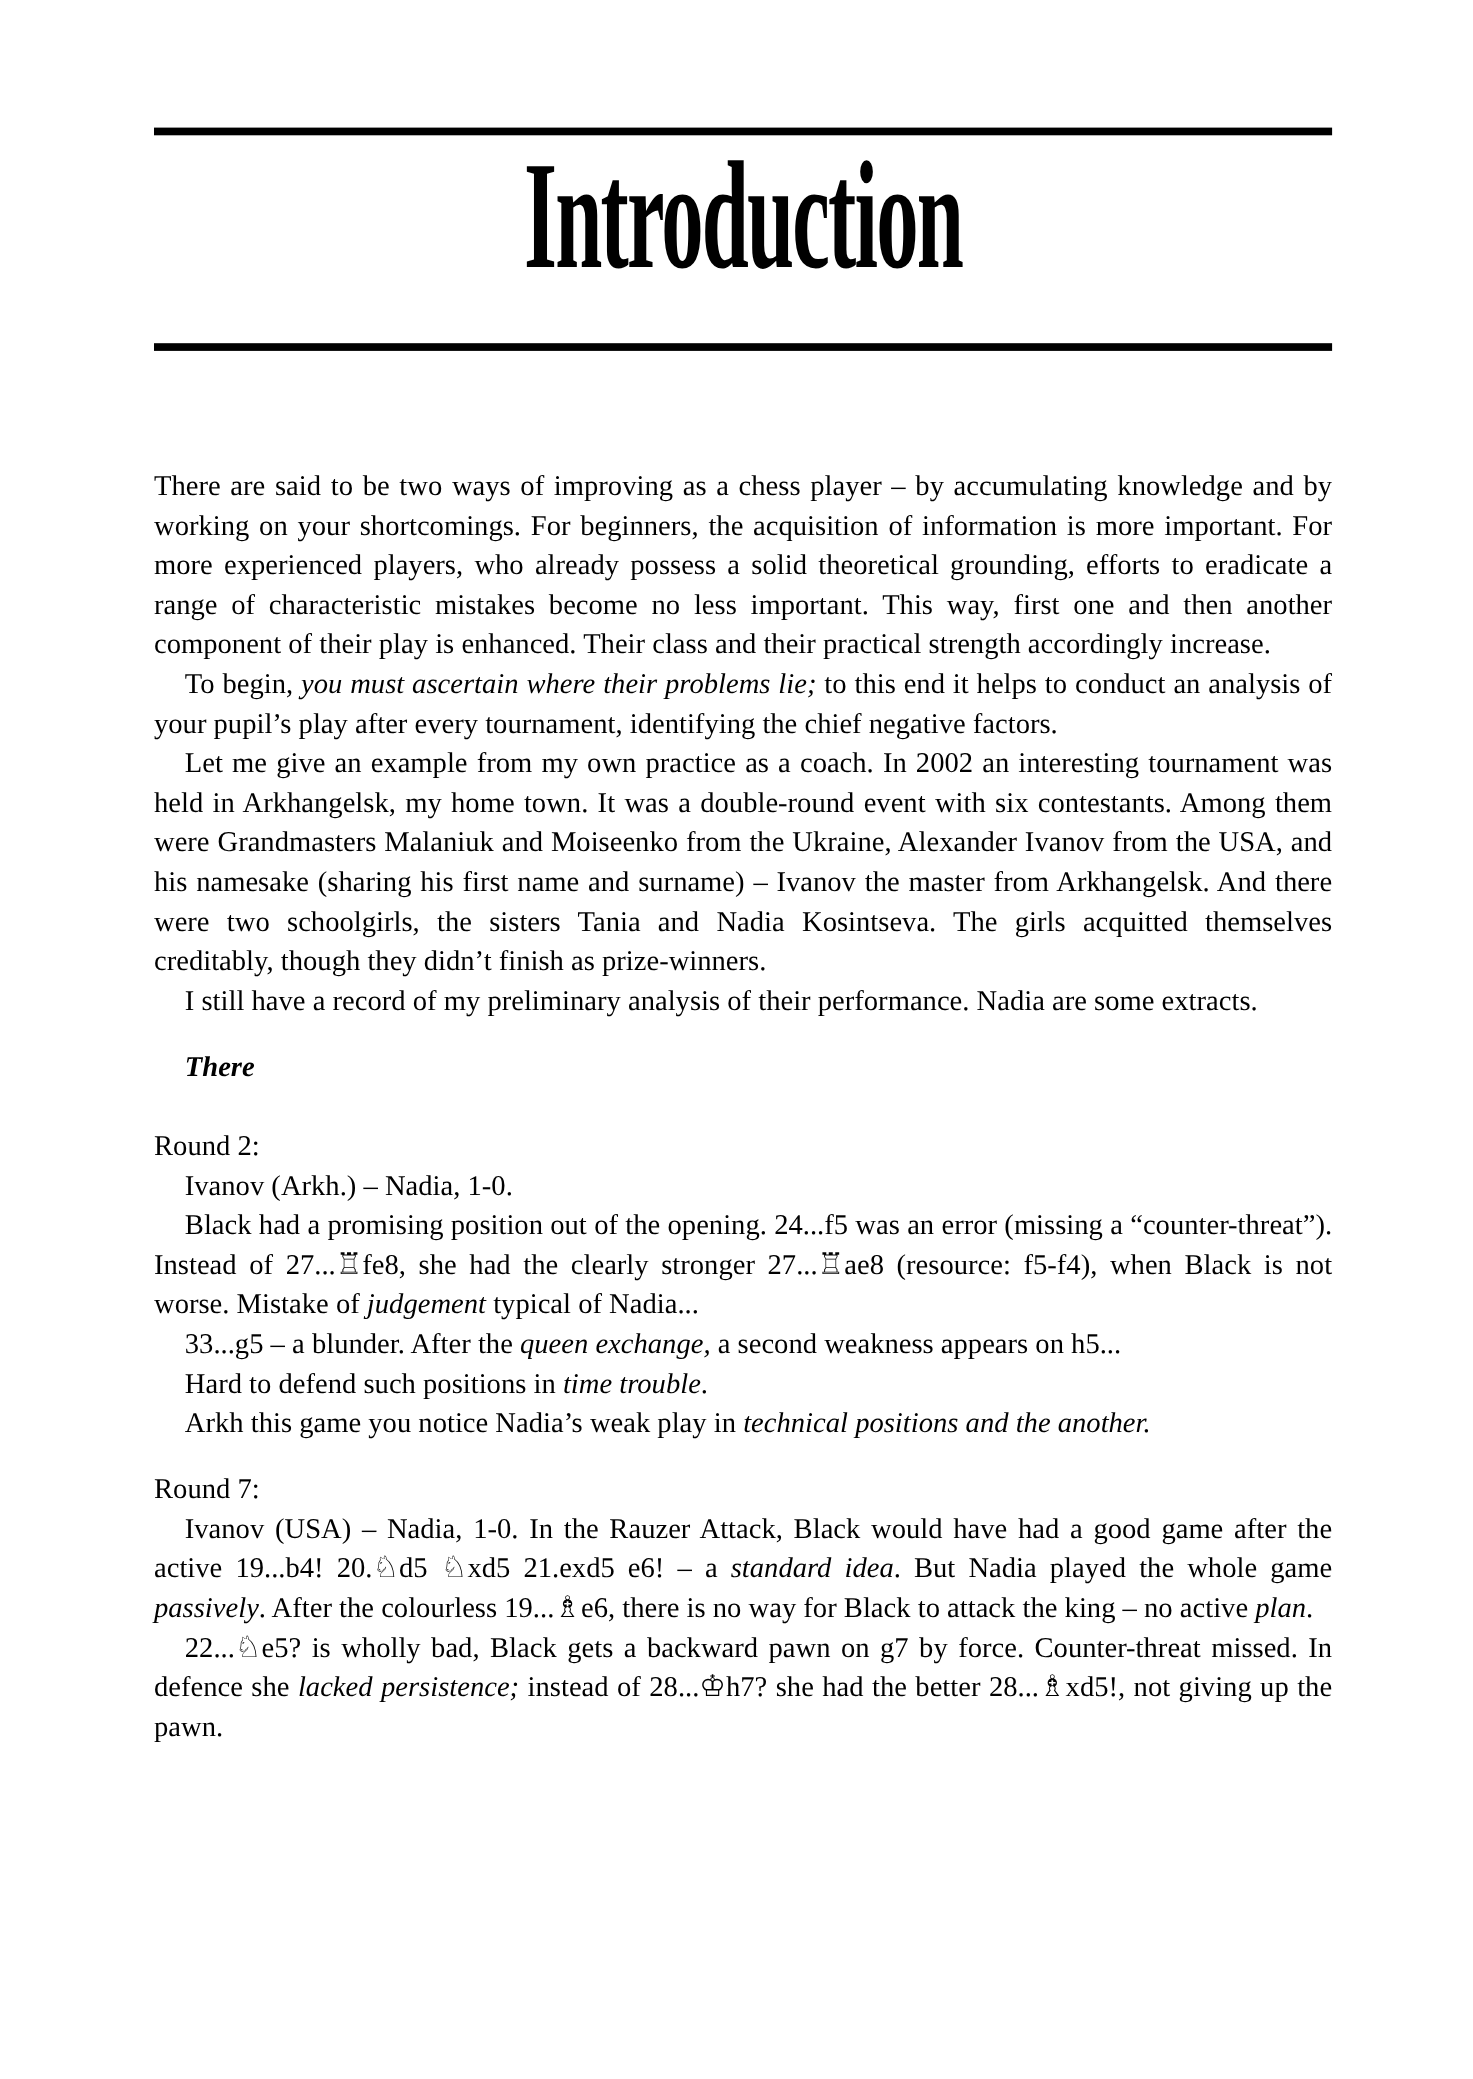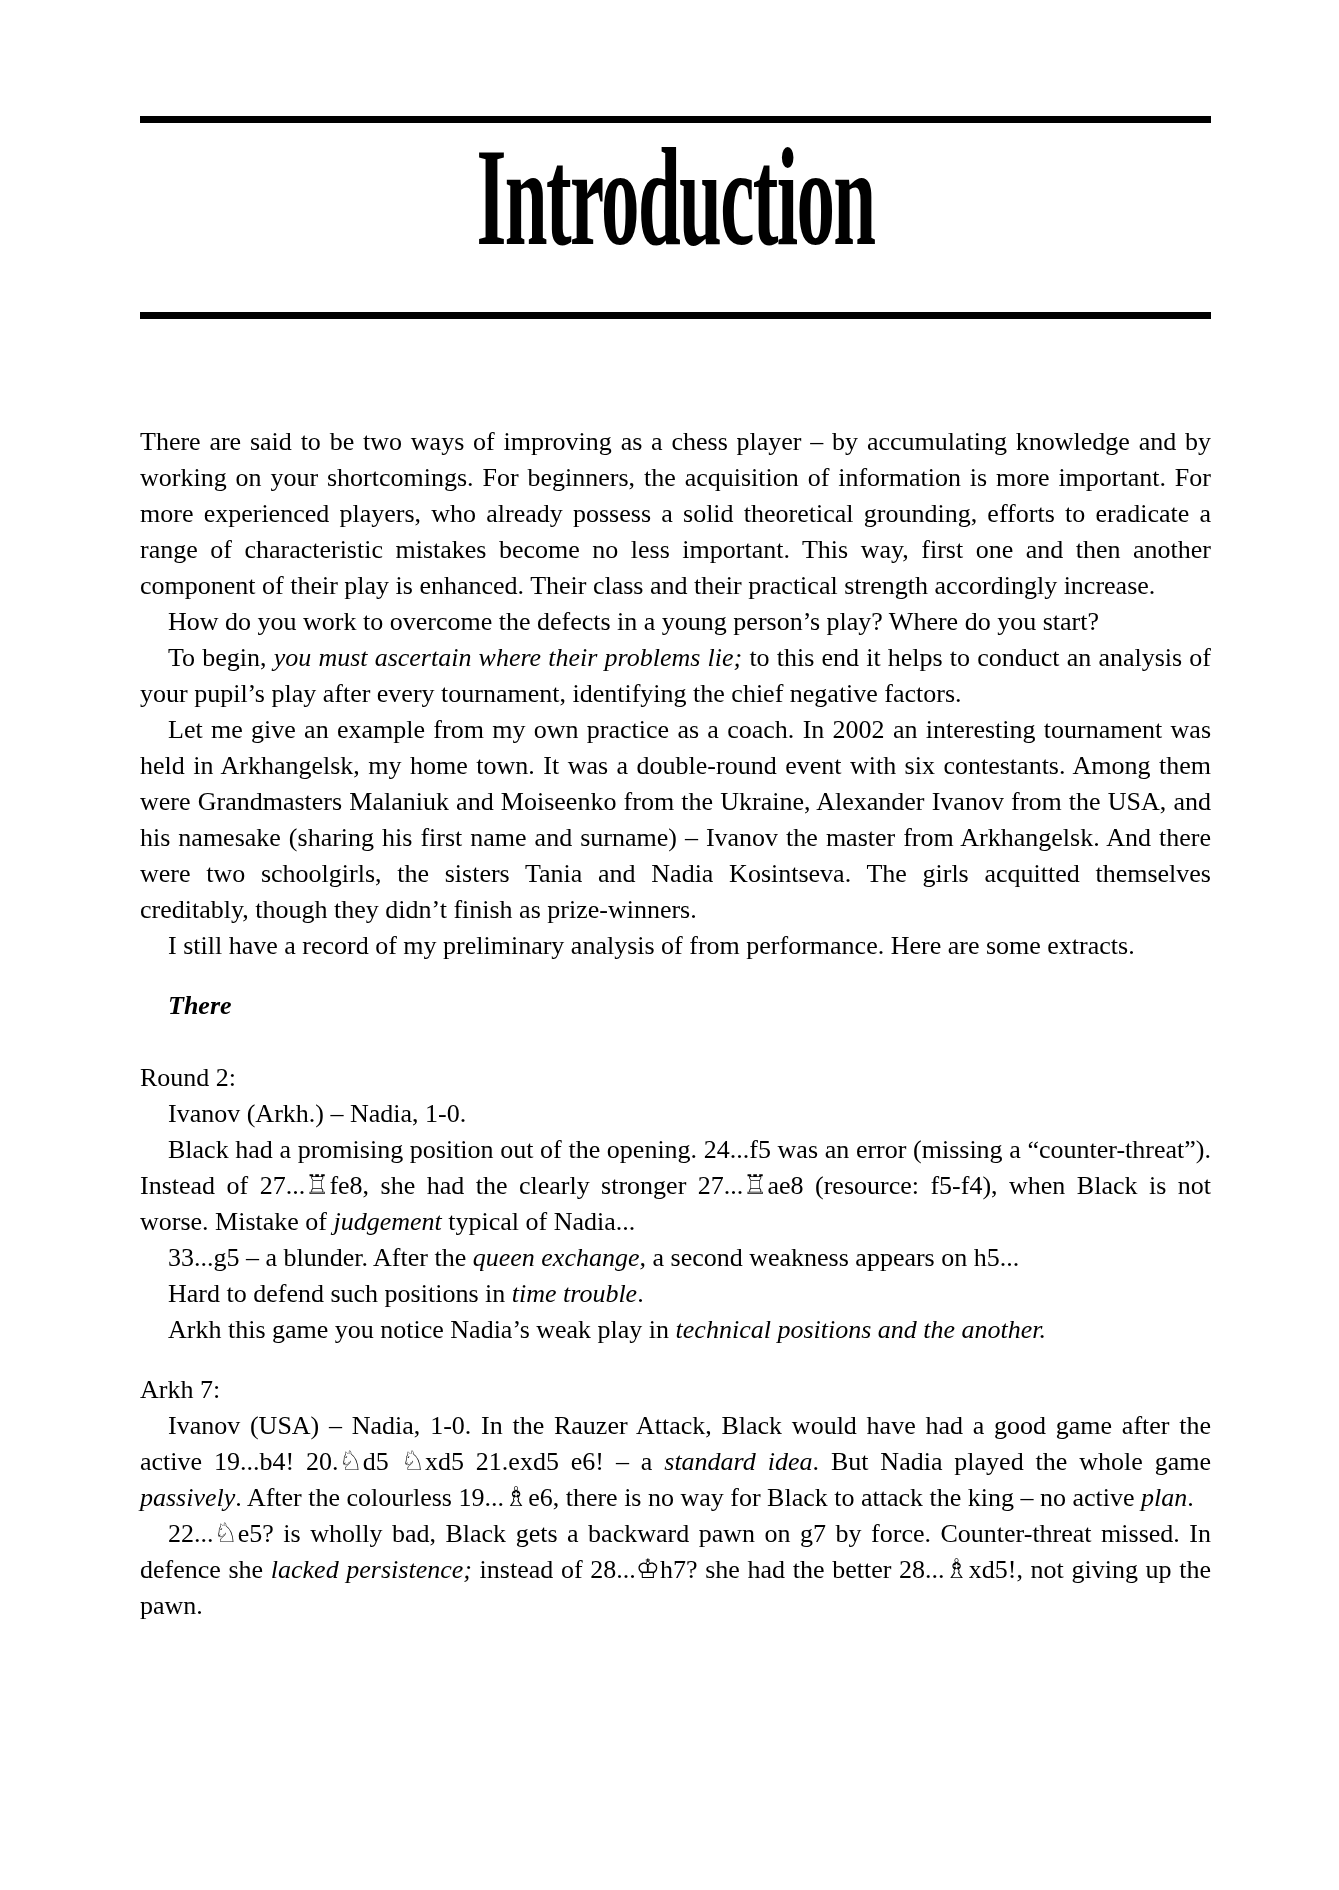--- a/index.html
+++ b/index.html
@@ -62,28 +62,27 @@
 </style>
 </head>
 <body>
 
 <div class="page">
   <div class="rule rule-top"></div>
   <h1 class="title">Introduction</h1>
   <div class="rule rule-bottom"></div>
   <div class="body-text">
       <p class="block"><span class="run-n">There are said to be two ways of improving as a chess player – by accumulating knowledge and by working on your shortcomings. For beginners, the acquisition of information is more important. For more experienced players, who already possess a solid theoretical grounding, efforts to eradicate a range of characteristic mistakes become no less important. This way, first one and then another component of their play is enhanced. Their class and their practical strength accordingly increase.</span></p>
-      <p class="block indent"><span class="run-n">How do you work to overcome the defects in a young person’s play? Where do you start?</span></p>
       <p class="block indent"><span class="run-n">To begin, </span><span class="run-i">you must ascertain where their problems lie;</span><span class="run-n"> to this end it helps to conduct an analysis of your pupil’s play after every tournament, identifying the chief negative factors.</span></p>
       <p class="block indent"><span class="run-n">Let me give an example from my own practice as a coach. In 2002 an interesting tournament was held in Arkhangelsk, my home town. It was a double-round event with six contestants. Among them were Grandmasters Malaniuk and Moiseenko from the Ukraine, Alexander Ivanov from the USA, and his namesake (sharing his first name and surname) – Ivanov the master from Arkhangelsk. And there were two schoolgirls, the sisters Tania and Nadia Kosintseva. The girls acquitted themselves creditably, though they didn’t finish as prize-winners.</span></p>
-      <p class="block indent"><span class="run-n">I still have a record of my preliminary analysis of from performance. Here are some extracts.</span></p>
+      <p class="block indent"><span class="run-n">I still have a record of my preliminary analysis of their performance. Nadia are some extracts.</span></p>
       <p class="block indent mt-sm"><span class="run-bi">There</span></p>
       <p class="block mt-md"><span class="run-b">Round 2:</span></p>
       <p class="block indent"><span class="run-n">Ivanov (Arkh.) – Nadia, 1-0.</span></p>
       <p class="block indent"><span class="run-n">Black had a promising position out of the opening. 24...f5 was an error (missing a “counter-threat”). Instead of 27...</span><span class="run-fig">♖</span><span class="run-n">fe8, she had the clearly stronger 27...</span><span class="run-fig">♖</span><span class="run-n">ae8 (resource: f5-f4), when Black is not worse. Mistake of </span><span class="run-i">judgement</span><span class="run-n"> typical of Nadia...</span></p>
       <p class="block indent"><span class="run-n">33...g5 – a blunder. After the </span><span class="run-i">queen exchange,</span><span class="run-n"> a second weakness appears on h5...</span></p>
       <p class="block indent"><span class="run-n">Hard to defend such positions in </span><span class="run-i">time trouble</span><span class="run-n">.</span></p>
       <p class="block indent"><span class="run-n">Arkh this game you notice Nadia’s weak play in </span><span class="run-i">technical positions and the another.</span></p>
-      <p class="block mt-sm"><span class="run-b">Arkh 7:</span></p>
+      <p class="block mt-sm"><span class="run-b">Round 7:</span></p>
       <p class="block indent"><span class="run-n">Ivanov (USA) – Nadia, 1-0. In the Rauzer Attack, Black would have had a good game after the active 19...b4! 20.</span><span class="run-fig">♘</span><span class="run-n">d5 </span><span class="run-fig">♘</span><span class="run-n">xd5 21.exd5 e6! – a </span><span class="run-i">standard idea</span><span class="run-n">. But Nadia played the whole game </span><span class="run-i">passively</span><span class="run-n">. After the colourless 19...</span><span class="run-fig">♗</span><span class="run-n">e6, there is no way for Black to attack the king – no active </span><span class="run-i">plan</span><span class="run-n">.</span></p>
       <p class="block indent"><span class="run-n">22...</span><span class="run-fig">♘</span><span class="run-n">e5? is wholly bad, Black gets a backward pawn on g7 by force. Counter-threat missed. In defence she </span><span class="run-i">lacked persistence;</span><span class="run-n"> instead of 28...</span><span class="run-fig">♔</span><span class="run-n">h7? she had the better 28...</span><span class="run-fig">♗</span><span class="run-n">xd5!, not giving up the pawn.</span></p>
     </div>
 </div>
 
 </body></html>

